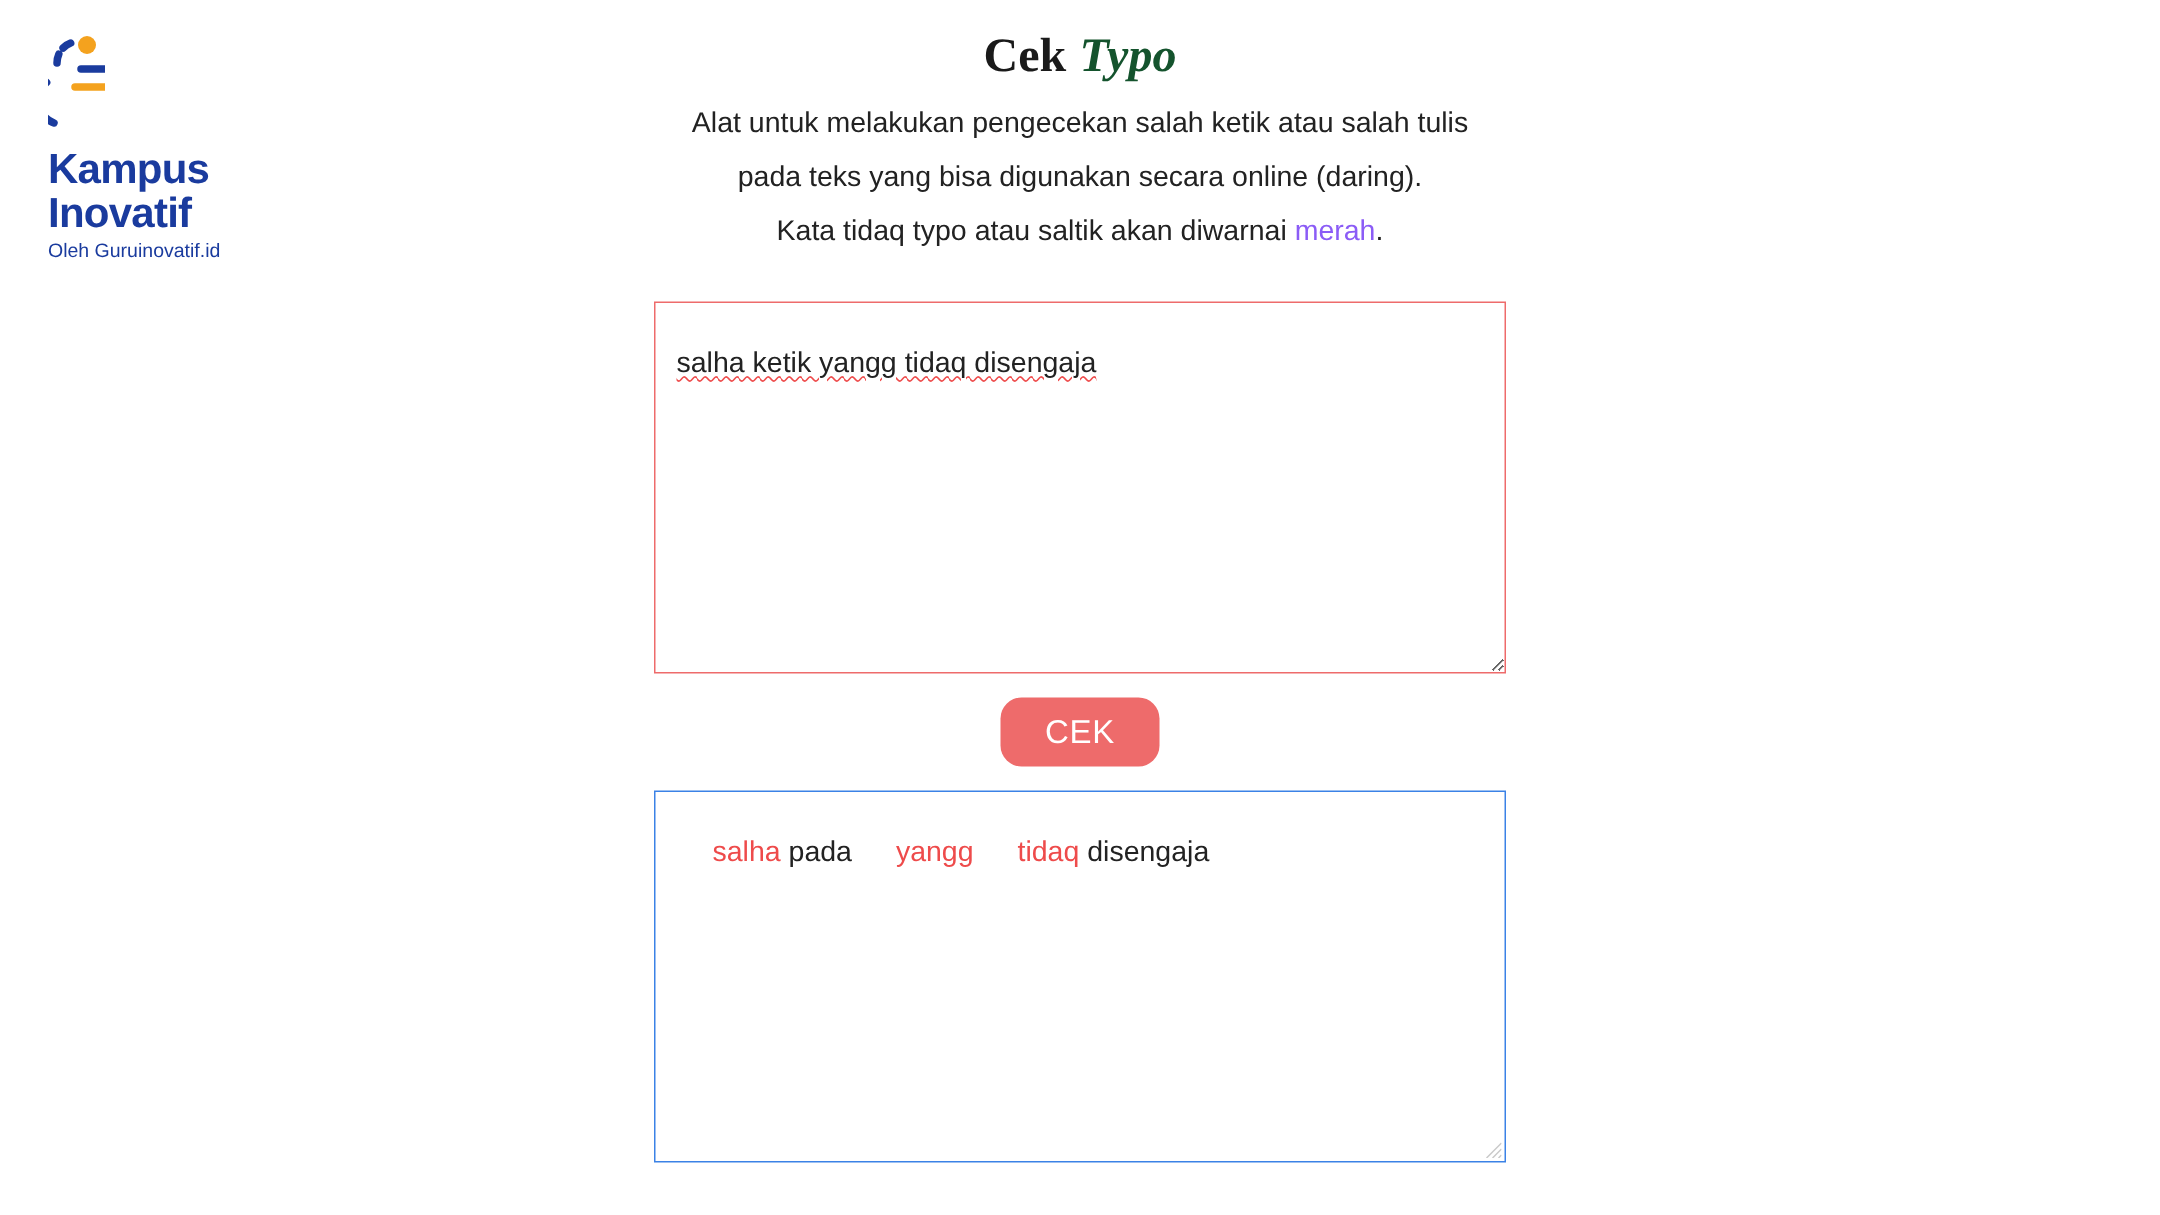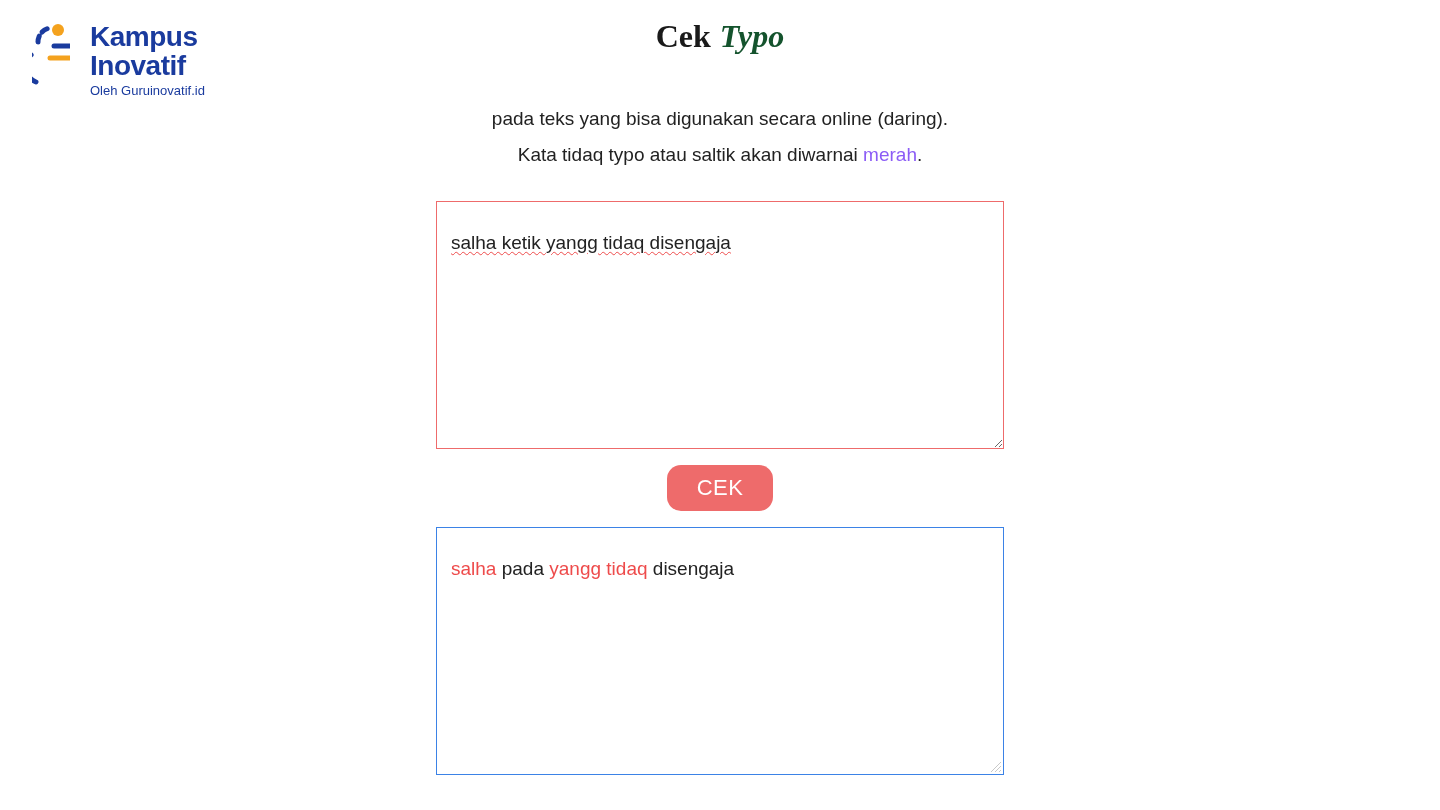--- a/index.html
+++ b/index.html
@@ -14,21 +14,22 @@
       height: 810px;
       position: relative;
       overflow: hidden;
     }
     .logo {
       position: absolute;
       top: 22px;
       left: 32px;
       display: flex;
       align-items: flex-start;
-      gap: 20px;
+      gap: 8px;
+      flex-direction: column;
     }
     .logo-icon {
       width: 38px;
       height: 68px;
       position: relative;
     }
     .logo-text {
       display: flex;
       flex-direction: column;
     }
@@ -122,20 +123,21 @@
       border: 1px solid #3b82e6;
       padding: 28px 14px 14px 14px;
       font-size: 19px;
       line-height: 1.4;
       color: #222;
       position: relative;
       overflow: auto;
     }
     .output-box .typo-word {
       color: #ee4b4b;
+      margin-left: 24px;
     }
     .resize-handle {
       position: absolute;
       bottom: 2px;
       right: 2px;
       width: 12px;
       height: 12px;
       opacity: 0.35;
     }
   </style>
@@ -165,21 +167,21 @@
 </div>
 
 <div class="page">
   <div class="title">
     <span class="cek">Cek</span>
     <span> </span>
     <span class="typo">Typo</span>
   </div>
 
   <div class="desc">
-    <br>
+    <span>Alat untuk melakukan pengecekan salah ketik atau salah tulis</span><br>
     <span>pada teks yang bisa digunakan secara online (daring).</span><br>
     <span>Kata tidaq typo atau saltik akan diwarnai </span><span class="red">merah</span><span>.</span>
   </div>
 
   <textarea class="input-box" spellcheck="true" style="">salha ketik yangg tidaq disengaja</textarea>
 
   <button class="cek-button">CEK</button>
 
   <div class="output-box">
     <span id="output-content"><span class="typo-word">salha</span><span> </span><span>pada</span><span> </span><span class="typo-word">yangg</span><span> </span><span class="typo-word">tidaq</span><span> </span><span>disengaja</span></span>

